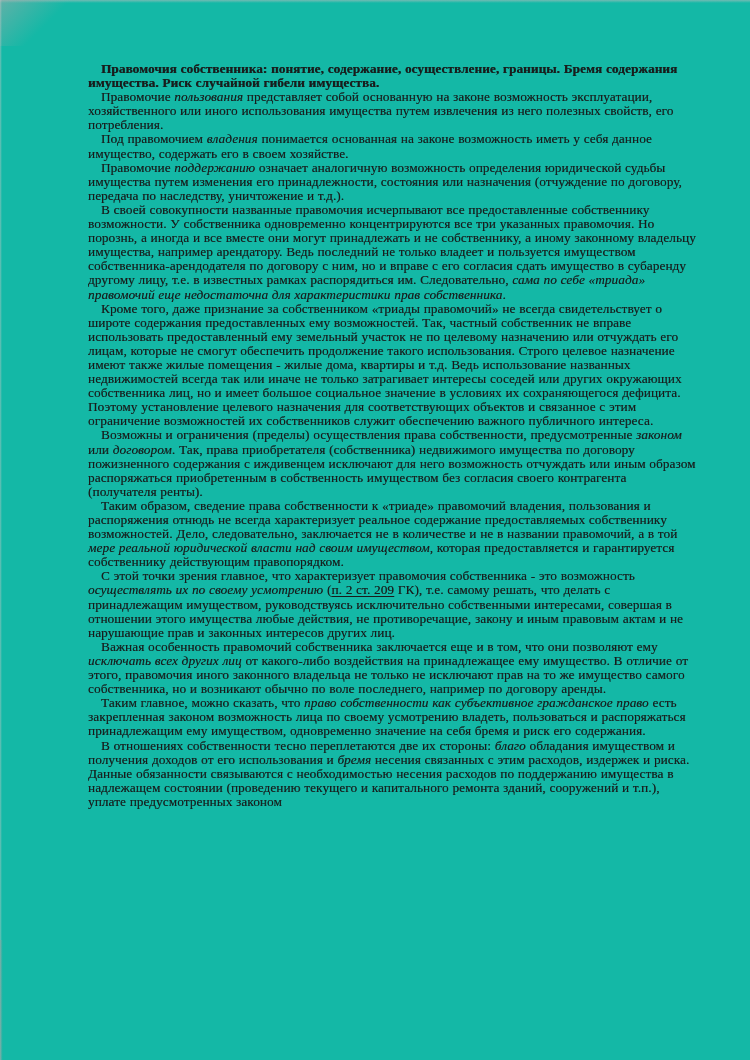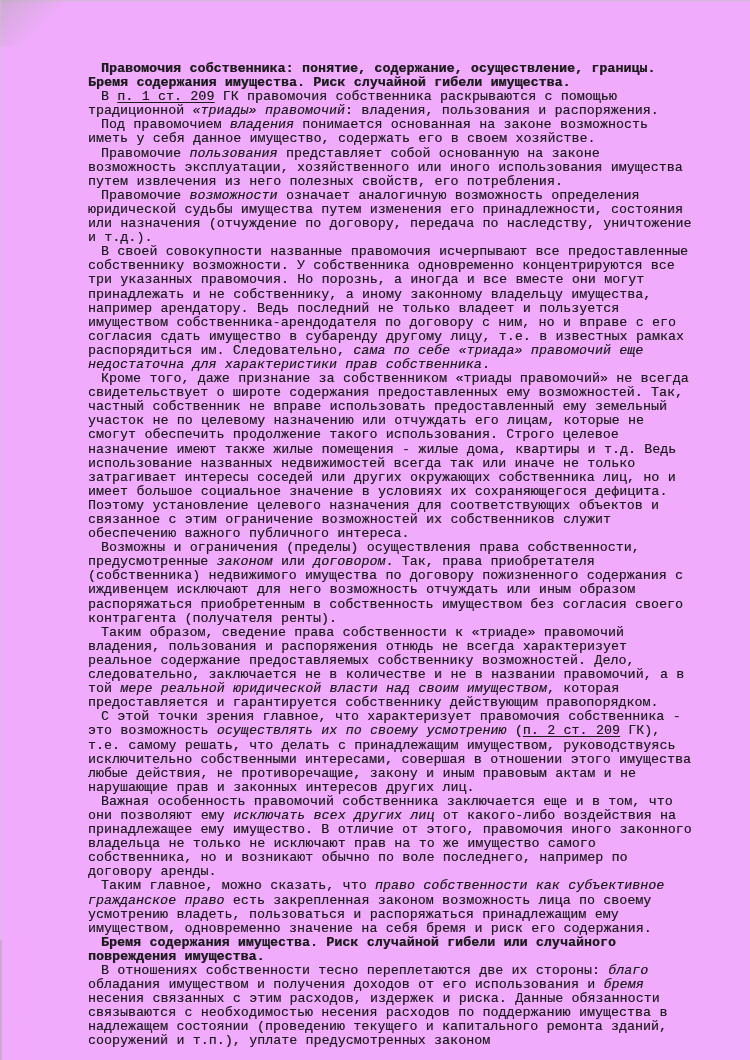--- a/index.html
+++ b/index.html
@@ -5,23 +5,23 @@
   html, body {
     margin: 0;
     padding: 0;
     background: #ffffff;
   }
   .page {
     position: relative;
     width: 750px;
     height: 1060px;
     box-sizing: border-box;
-    background: #f0abfc;
+    background: #14b8a6;
     overflow: hidden;
-    font-family: Liberation Mono, monospace;
+    font-family: Liberation Serif, serif;
   }
   
   .edge-top {
     position: absolute; top: 0; left: 0; right: 0; height: 3px;
     background: linear-gradient(to bottom, rgba(190,190,190,.55), rgba(255,255,255,0));
     pointer-events: none;
   }
   .edge-corner-tl {
     position: absolute; top: 0; left: 0; width: 72px; height: 46px;
     background: linear-gradient(135deg, rgba(170,170,170,.5) 0%, rgba(255,255,255,0) 60%);
@@ -67,27 +67,25 @@
 </head>
 <body>
 
 <div class="page">
   <div class="edge-top"></div>
   <div class="edge-corner-tl"></div>
   <div class="edge-left"></div>
   <div class="edge-bottom-left"></div>
   <div class="text-block" style="color: rgb(27, 27, 27);">
       <p class="para heading"><span class="s-b">Правомочия собственника: понятие, содержание, осуществление, границы. Бремя содержания имущества. Риск случайной гибели имущества.</span></p>
-      <p class="para body"><span class="s-n">В </span><span class="s-u">п. 1 ст. 209</span><span class="s-n"> ГК правомочия собственника раскрываются с помощью традиционной </span><span class="s-i">«триады» правомочий</span><span class="s-n">: владения, пользования и распоряжения.</span></p>
+      <p class="para body"><span class="s-n">Правомочие </span><span class="s-i">пользования</span><span class="s-n"> представляет собой основанную на законе возможность эксплуатации, хозяйственного или иного использования имущества путем извлечения из него полезных свойств, его потребления.</span></p>
       <p class="para body"><span class="s-n">Под правомочием </span><span class="s-i">владения</span><span class="s-n"> понимается основанная на законе возможность иметь у себя данное имущество, содержать его в своем хозяйстве.</span></p>
-      <p class="para body"><span class="s-n">Правомочие </span><span class="s-i">пользования</span><span class="s-n"> представляет собой основанную на законе возможность эксплуатации, хозяйственного или иного использования имущества путем извлечения из него полезных свойств, его потребления.</span></p>
-      <p class="para body"><span class="s-n">Правомочие </span><span class="s-i">возможности</span><span class="s-n"> означает аналогичную возможность определения юридической судьбы имущества путем изменения его принадлежности, состояния или назначения (отчуждение по договору, передача по наследству, уничтожение и т.д.).</span></p>
+      <p class="para body"><span class="s-n">Правомочие </span><span class="s-i">поддержанию</span><span class="s-n"> означает аналогичную возможность определения юридической судьбы имущества путем изменения его принадлежности, состояния или назначения (отчуждение по договору, передача по наследству, уничтожение и т.д.).</span></p>
       <p class="para body"><span class="s-n">В своей совокупности названные правомочия исчерпывают все предоставленные собственнику возможности. У собственника одновременно концентрируются все три указанных правомочия. Но порознь, а иногда и все вместе они могут принадлежать и не собственнику, а иному законному владельцу имущества, например арендатору. Ведь последний не только владеет и пользуется имуществом собственника-арендодателя по договору с ним, но и вправе с его согласия сдать имущество в субаренду другому лицу, т.е. в известных рамках распорядиться им. Следовательно, </span><span class="s-i">сама по себе «триада» правомочий еще недостаточна для характеристики прав собственника</span><span class="s-n">.</span></p>
       <p class="para body"><span class="s-n">Кроме того, даже признание за собственником «триады правомочий» не всегда свидетельствует о широте содержания предоставленных ему возможностей. Так, частный собственник не вправе использовать предоставленный ему земельный участок не по целевому назначению или отчуждать его лицам, которые не смогут обеспечить продолжение такого использования. Строго целевое назначение имеют также жилые помещения - жилые дома, квартиры и т.д. Ведь использование названных недвижимостей всегда так или иначе не только затрагивает интересы соседей или других окружающих собственника лиц, но и имеет большое социальное значение в условиях их сохраняющегося дефицита. Поэтому установление целевого назначения для соответствующих объектов и связанное с этим ограничение возможностей их собственников служит обеспечению важного публичного интереса.</span></p>
       <p class="para body"><span class="s-n">Возможны и ограничения (пределы) осуществления права собственности, предусмотренные </span><span class="s-i">законом</span><span class="s-n"> или </span><span class="s-i">договором</span><span class="s-n">. Так, права приобретателя (собственника) недвижимого имущества по договору пожизненного содержания с иждивенцем исключают для него возможность отчуждать или иным образом распоряжаться приобретенным в собственность имуществом без согласия своего контрагента (получателя ренты).</span></p>
       <p class="para body"><span class="s-n">Таким образом, сведение права собственности к «триаде» правомочий владения, пользования и распоряжения отнюдь не всегда характеризует реальное содержание предоставляемых собственнику возможностей. Дело, следовательно, заключается не в количестве и не в названии правомочий, а в той </span><span class="s-i">мере реальной юридической власти над своим имуществом</span><span class="s-n">, которая предоставляется и гарантируется собственнику действующим правопорядком.</span></p>
       <p class="para body"><span class="s-n">С этой точки зрения главное, что характеризует правомочия собственника - это возможность </span><span class="s-i">осуществлять их по своему усмотрению</span><span class="s-n"> (</span><span class="s-u">п. 2 ст. 209</span><span class="s-n"> ГК), т.е. самому решать, что делать с принадлежащим имуществом, руководствуясь исключительно собственными интересами, совершая в отношении этого имущества любые действия, не противоречащие, закону и иным правовым актам и не нарушающие прав и законных интересов других лиц.</span></p>
       <p class="para body"><span class="s-n">Важная особенность правомочий собственника заключается еще и в том, что они позволяют ему </span><span class="s-i">исключать всех других лиц</span><span class="s-n"> от какого-либо воздействия на принадлежащее ему имущество. В отличие от этого, правомочия иного законного владельца не только не исключают прав на то же имущество самого собственника, но и возникают обычно по воле последнего, например по договору аренды.</span></p>
       <p class="para body"><span class="s-n">Таким главное, можно сказать, что </span><span class="s-i">право собственности как субъективное гражданское право</span><span class="s-n"> есть закрепленная законом возможность лица по своему усмотрению владеть, пользоваться и распоряжаться принадлежащим ему имуществом, одновременно значение на себя бремя и риск его содержания.</span></p>
-      <p class="para heading"><span class="s-b">Бремя содержания имущества. Риск случайной гибели или случайного повреждения имущества.</span></p>
       <p class="para body"><span class="s-n">В отношениях собственности тесно переплетаются две их стороны: </span><span class="s-i">благо</span><span class="s-n"> обладания имуществом и получения доходов от его использования и </span><span class="s-i">бремя</span><span class="s-n"> несения связанных с этим расходов, издержек и риска. Данные обязанности связываются с необходимостью несения расходов по поддержанию имущества в надлежащем состоянии (проведению текущего и капитального ремонта зданий, сооружений и т.п.), уплате предусмотренных законом</span></p>
     </div>
 </div>
 
 </body></html>

